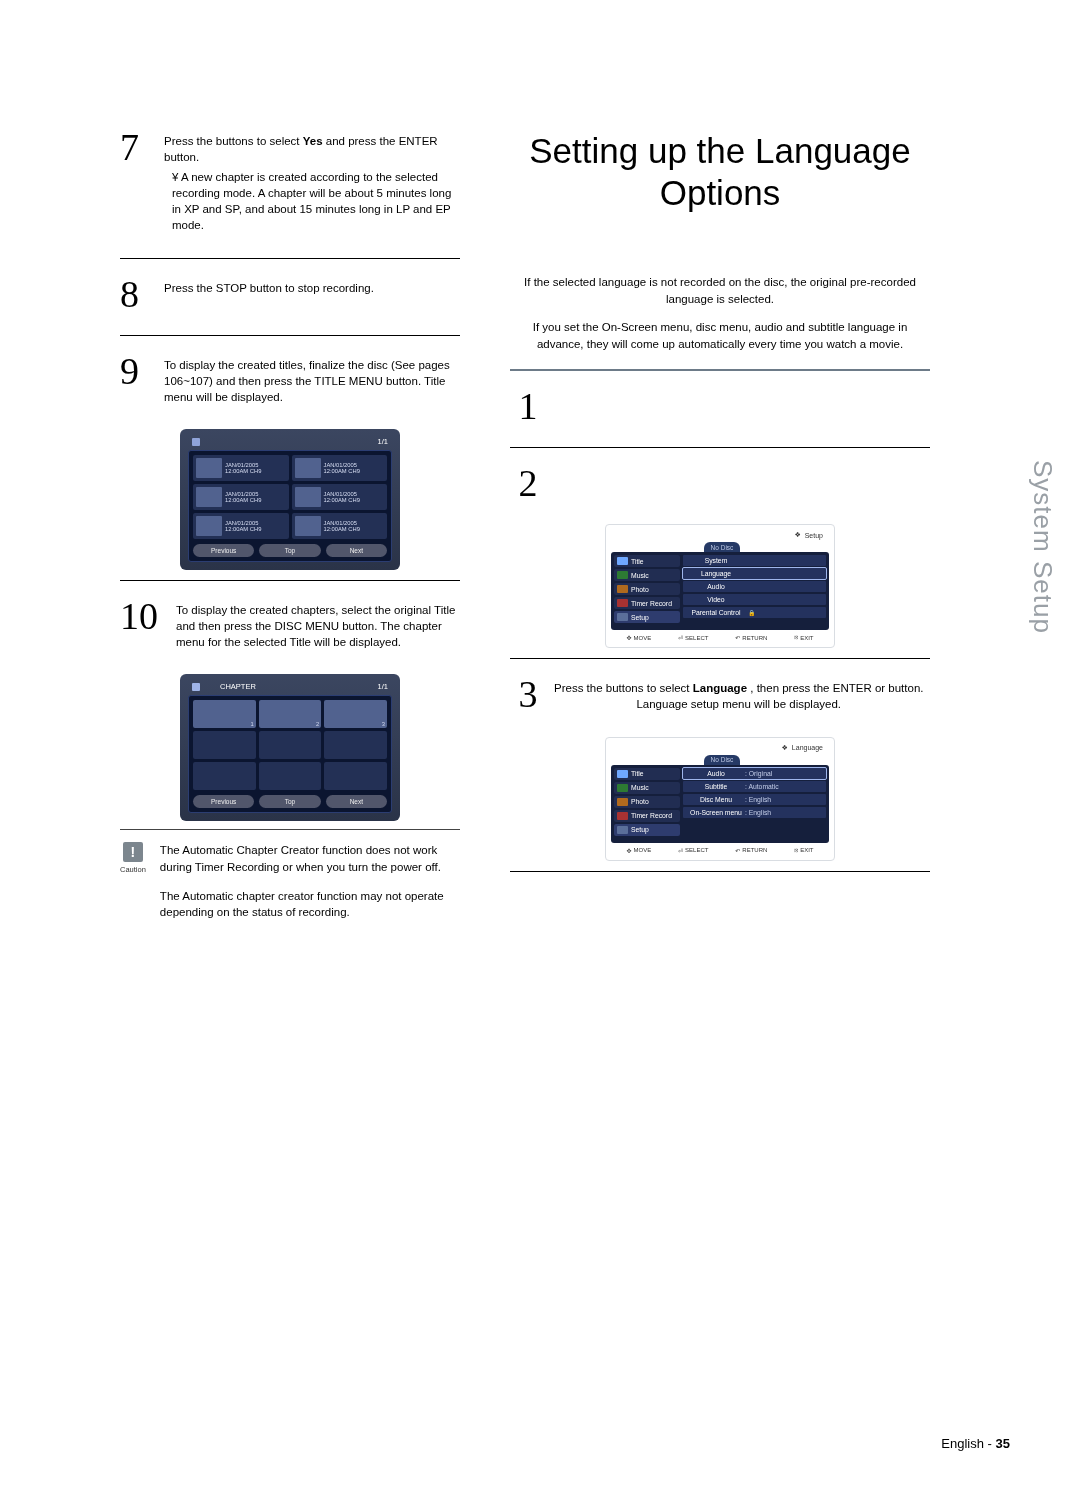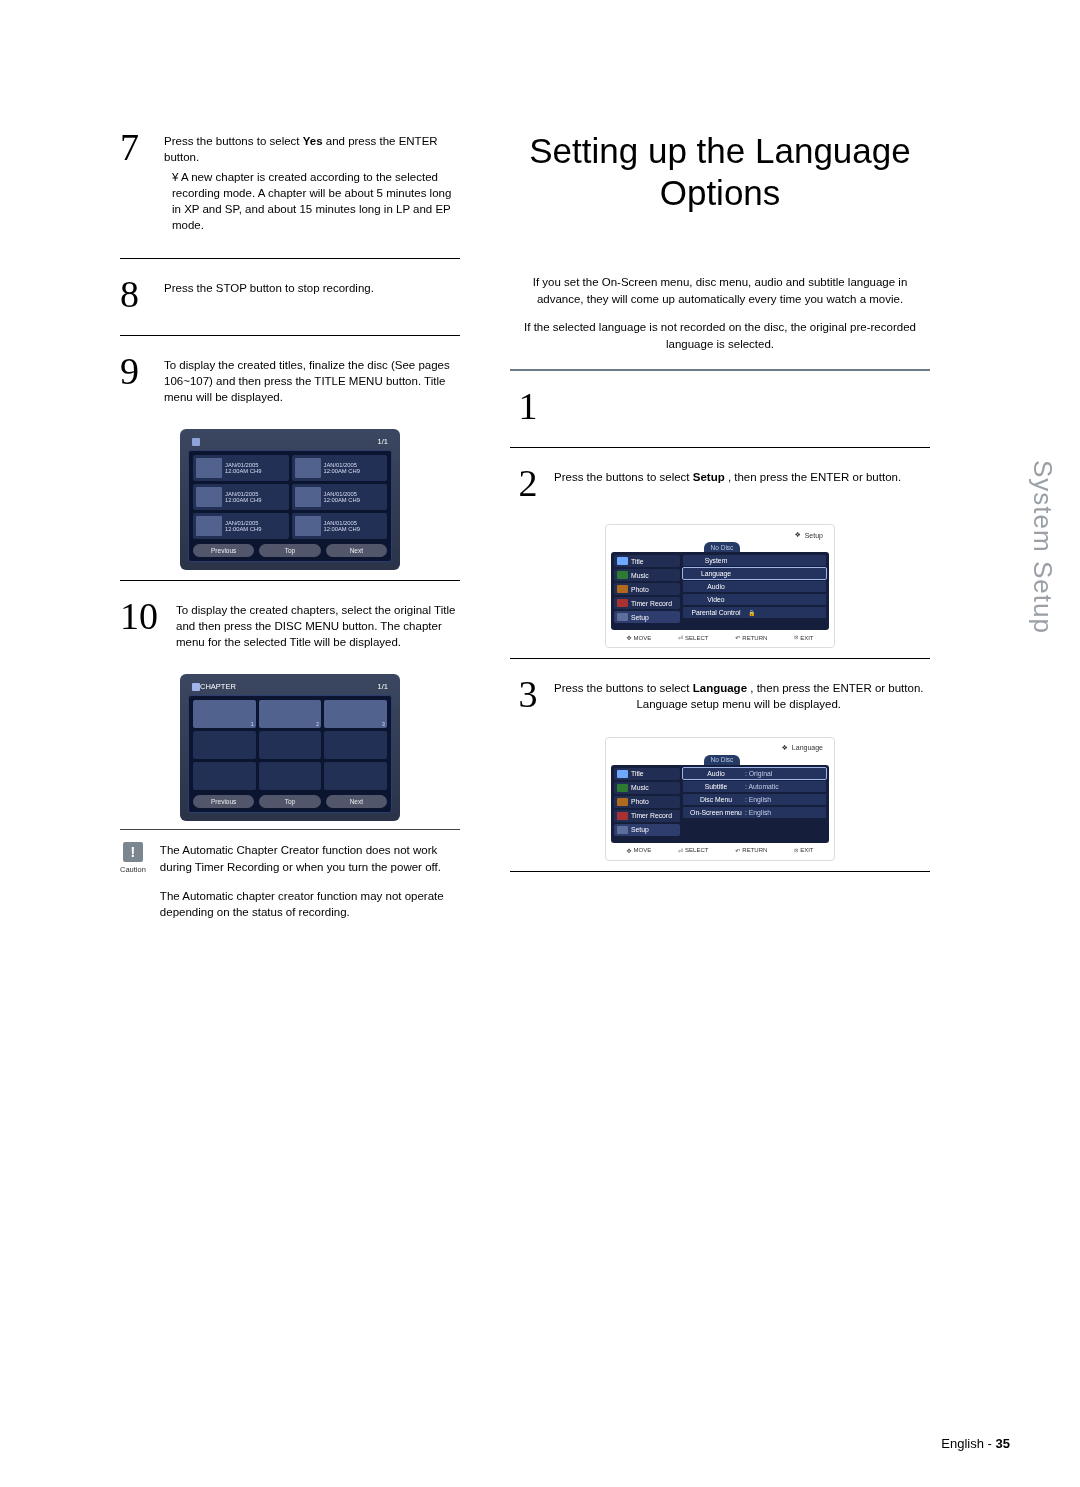--- a/index.html
+++ b/index.html
@@ -26,21 +26,21 @@
   .osd-rows { display: flex; flex-direction: column; gap: 3px; }
   .osd-row { display: flex; gap: 3px; }
   .osd-cell { flex: 1; background: #233055; border-radius: 2px; display: flex; gap: 3px; padding: 3px; min-height: 26px; }
   .osd-thumb { width: 26px; height: 20px; background: #51628f; border-radius: 1px; }
   .osd-meta { display: flex; flex-direction: column; justify-content: center; line-height: 1.1; font-size: 5.8px; color: #d6ddf2; }
   .osd-footer { display: flex; gap: 5px; margin-top: 5px; }
   .osd-btn { flex: 1; background: #51566b; color: #eee; text-align: center; font-size: 6.5px; padding: 3px 0; border-radius: 8px; }
 
   
   .osd-chapter .osd-top .sq { background: #9fb4e8; }
-  .osd-chapter-label { display: flex; align-items: center; gap: 0; }
+  .osd-chapter-label { display: flex; align-items: center; gap: 20px; }
   .chap-grid { display: flex; flex-direction: column; gap: 3px; }
   .chap-row { display: flex; gap: 3px; }
   .chap-cell { flex: 1; background: #233055; border-radius: 2px; position: relative; height: 28px; }
   .chap-cell.has-thumb { background: #51628f; }
   .chap-cell .idx { position: absolute; right: 2px; bottom: 1px; font-size: 5.8px; color: #cfd7ef; }
 
   
   .caution-row { display: flex; gap: 14px; border-top: 1px solid #444; padding-top: 12px; margin-top: 8px; }
   .caution-icon { width: 28px; text-align: center; font-size: 7.5px; color: #333; }
   .caution-icon .bang { display: block; width: 20px; height: 20px; line-height: 20px; text-align: center; background: #7c868e; color: #fff; font-weight: bold; font-size: 14px; border-radius: 2px; margin: 0 auto 3px auto; }
@@ -229,38 +229,31 @@
       <div class="caution-txt">
         <p>The Automatic Chapter Creator function does not work during Timer Recording or when you turn the power off.</p>
         <p>The Automatic chapter creator function may not operate depending on the status of recording.</p>
       </div>
     </div>
   </div>
 
   <div class="col col-right">
     <div class="big-title">Setting up the Language Options</div>
 
+    <p class="intro">If the selected language is not recorded on the disc, the original pre-recorded language is selected.</p>
     <p class="intro">If you set the On-Screen menu, disc menu, audio and subtitle language in advance, they will come up automatically every time you watch a movie.</p>
-    <p class="intro">If the selected language is not recorded on the disc, the original pre-recorded language is selected.</p>
     <hr class="heavy">
 
     <div class="step">
       <div class="step-num">1</div>
     </div>
     <hr class="rule">
 
     <div class="step">
       <div class="step-num">2</div>
-      <div class="step-body">
-        <span>Press the </span>
-        <span> buttons to select </span>
-        <b>Setup</b>
-        <span>, then press the ENTER or </span>
-        <span> button.</span>
-      </div>
     </div>
 
     <div class="osd2">
       <div class="osd2-arrow-row">
           <span>❖</span>
           <span>Setup</span>
         </div>
       <span class="osd2-tab">No Disc</span>
       <div class="osd2-body">
         <div class="osd2-side">

